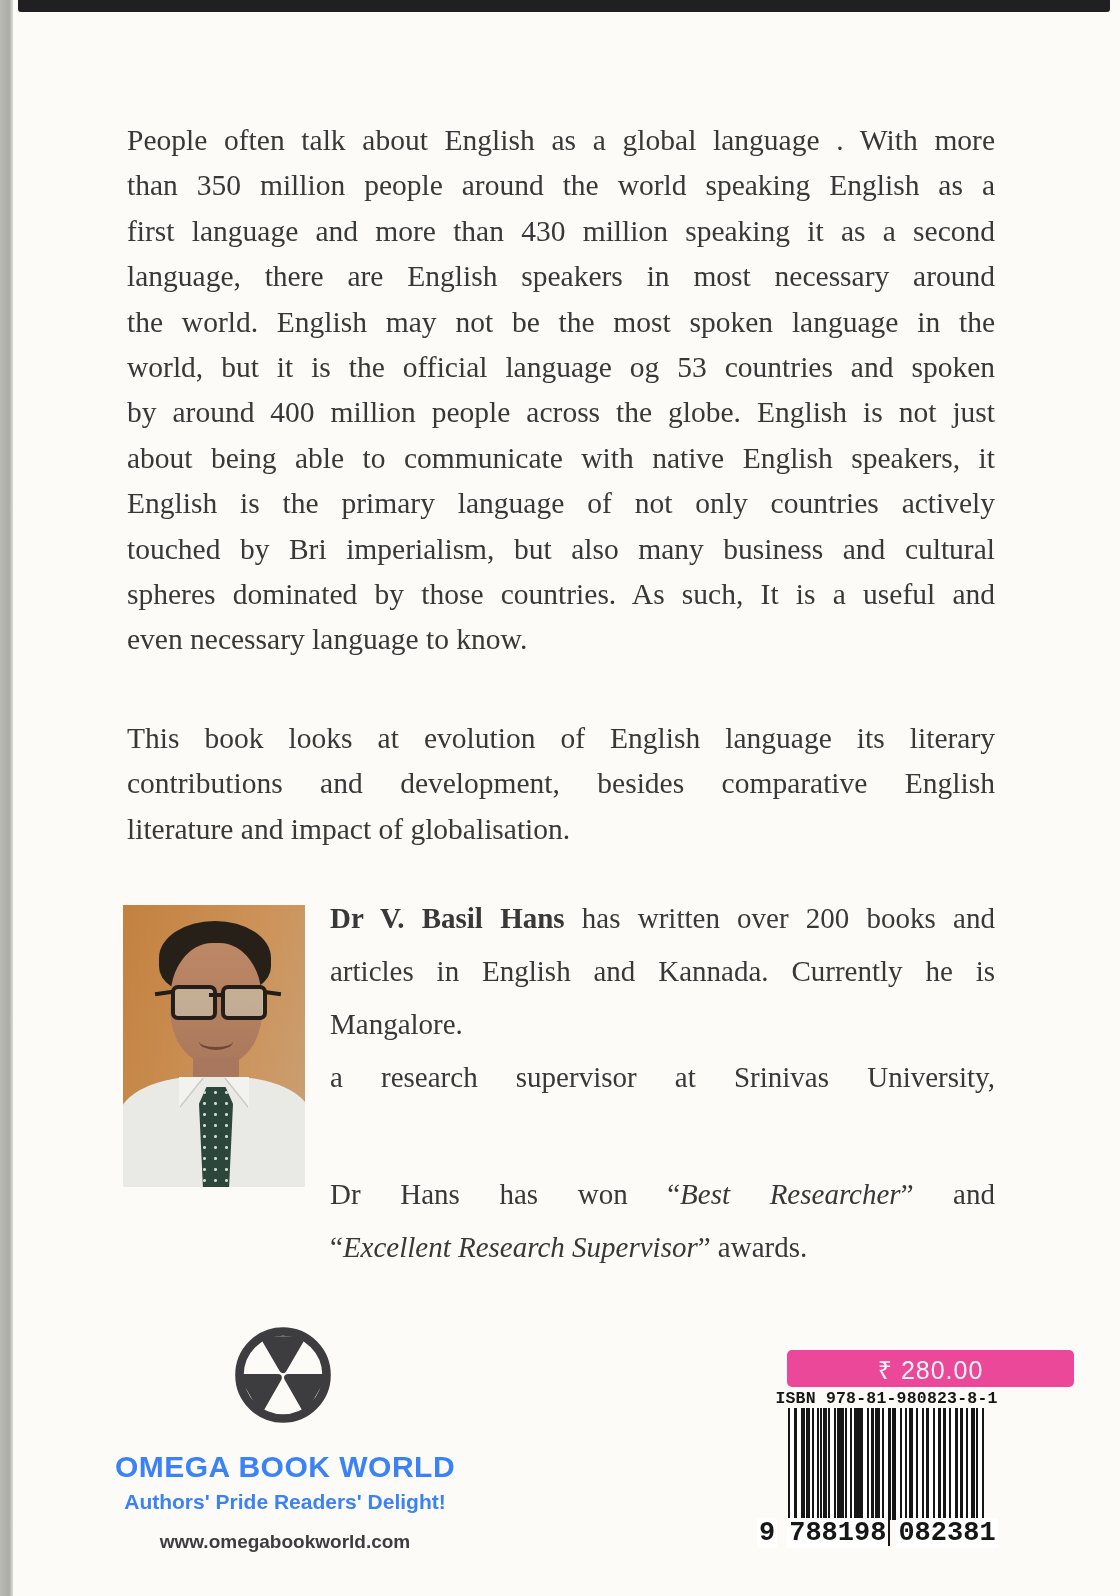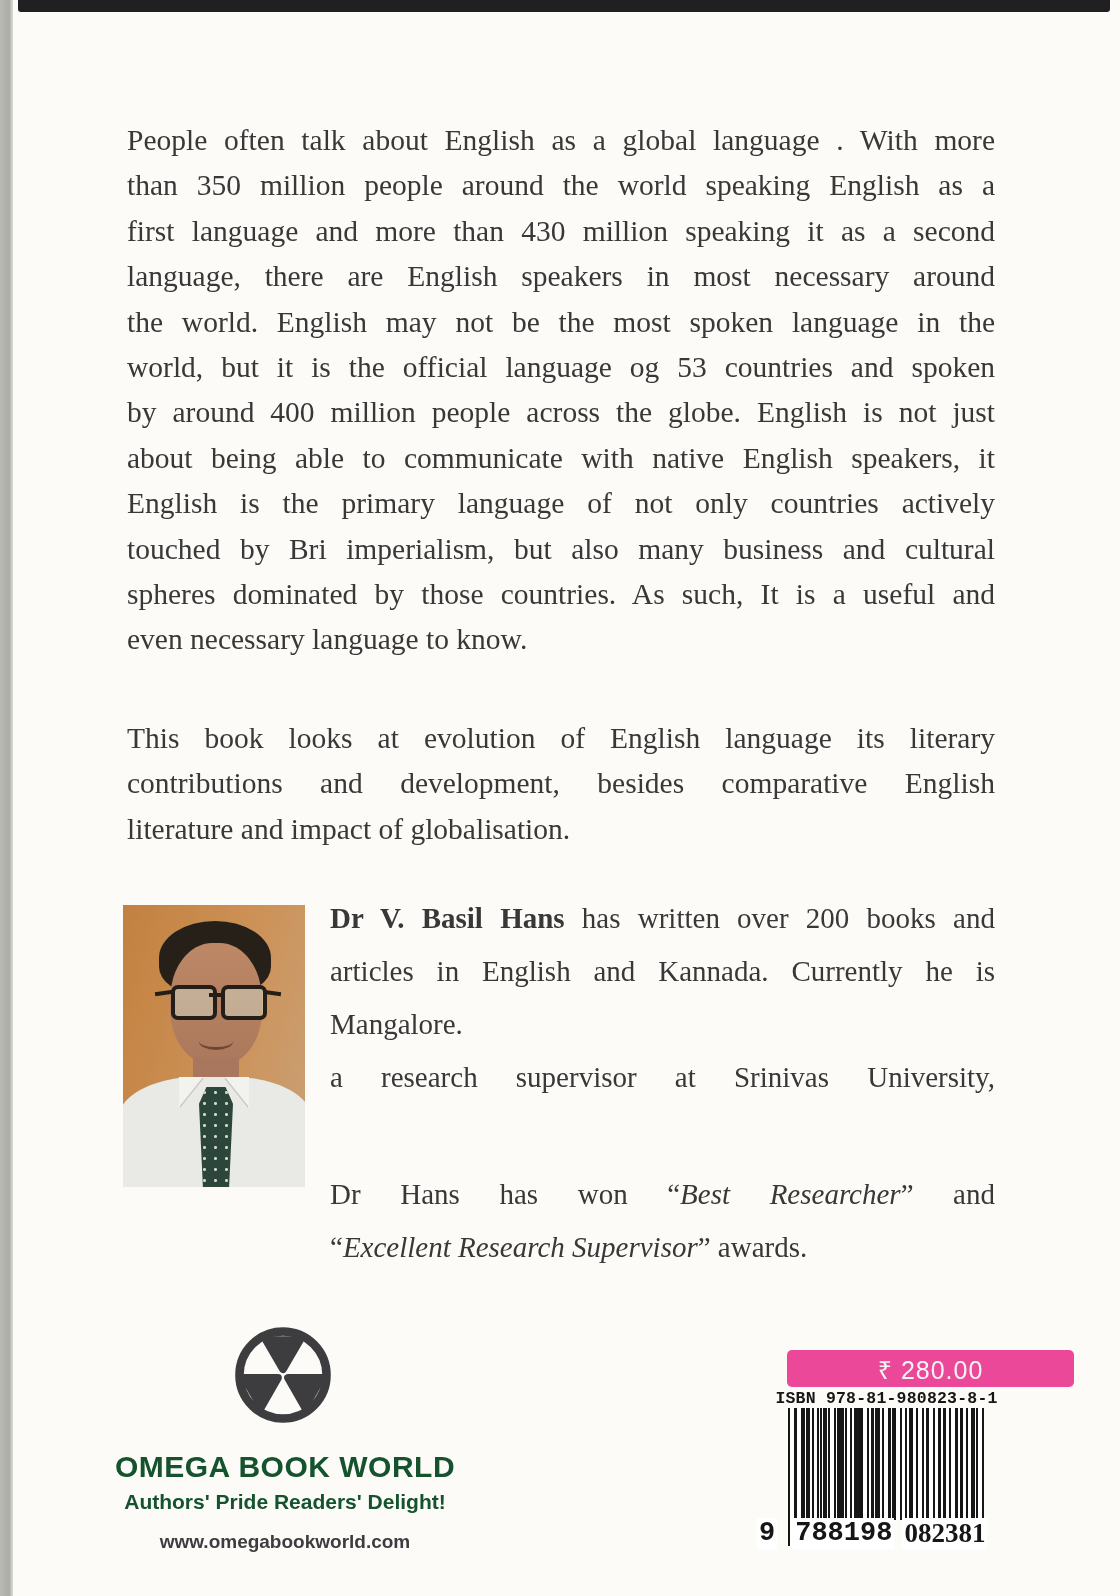--- a/index.html
+++ b/index.html
@@ -40,41 +40,41 @@
   #photo .collar-l{position:absolute;left:56px;top:172px;width:0;height:0;
     border-top:30px solid #f2f3ef;border-right:24px solid transparent;filter:drop-shadow(1px 1px 0 #c9c9c2);}
   #photo .collar-r{position:absolute;right:56px;top:172px;width:0;height:0;
     border-top:30px solid #f2f3ef;border-left:24px solid transparent;filter:drop-shadow(-1px 1px 0 #c9c9c2);}
   #photo .tie{position:absolute;left:76px;top:182px;width:34px;height:104px;background:#2c463c;
     clip-path:polygon(22% 0,78% 0,100% 16%,88% 100%,12% 100%,0 16%);
     background-image:radial-gradient(#cfd8cf 1.2px,transparent 1.8px);background-size:11px 11px;
     background-color:#2c463c;}
   
   #logo{left:230px;top:1322px;width:106px;height:106px;}
-  .pubtxt{left:85px;width:400px;text-align:center;font-family:"Liberation Sans",sans-serif;color:#14532d;}
+  .pubtxt{left:85px;width:400px;text-align:center;font-family:"Liberation Sans",sans-serif;color:#3b82f6;}
   #pub-name{top:1450px;font-size:30px;font-weight:bold;letter-spacing:.5px;}
   #pub-tagline{top:1490px;font-size:21px;font-weight:600;}
   #pub-site{top:1531px;font-size:19px;font-weight:bold;color:#3d3d41;}
   
   #priceband{left:787px;top:1350px;width:287px;height:37px;background:#ec4899;border-radius:5px;
     display:flex;align-items:center;justify-content:center;}
   #price{color:#f4f4f4;font-family:"Liberation Sans",sans-serif;font-size:25px;letter-spacing:1px;}
   #isbn{left:765px;top:1389px;width:243px;text-align:center;font-family:"Liberation Mono",monospace;
     font-size:16.5px;font-weight:bold;color:#161616;letter-spacing:.2px;}
   #bars{left:790px;top:1408px;width:192px;height:112px;background-color:#fff;
     background-image:
       repeating-linear-gradient(90deg,#161616 0 2px,transparent 2px 5px,#161616 5px 7px,transparent 7px 11px),
       repeating-linear-gradient(90deg,#161616 0 3px,transparent 3px 8px,transparent 8px 13px,#161616 13px 15px,transparent 15px 17px);}
   .guard{top:1408px;width:8px;height:138px;
     background:linear-gradient(90deg,#161616 0 2px,#fff 2px 6px,#161616 6px 8px);}
   #guard-l{left:788px;} #guard-m{left:882px;} #guard-r{left:976px;}
   #bar-digits{left:757px;top:1518px;width:246px;display:flex;gap:0;
     font-family:"Liberation Mono",monospace;font-size:27px;font-weight:bold;color:#161616;}
   #bar-digits span{background:#fff;padding:0 2px;}
-  #bar-digits .g1{margin-left:16px;} #bar-digits .g2{margin-left:8px;font-family:Liberation Serif, serif;}
+  #bar-digits .g1{margin-left:10px;} #bar-digits .g2{margin-left:8px;}
 </style>
 </head>
 <body>
 
 <div id="scan">
 
   <div class="abs" id="edge-top"></div>
   <div class="abs" id="edge-left"></div>
   <div class="abs" id="edge-right"></div>
 

